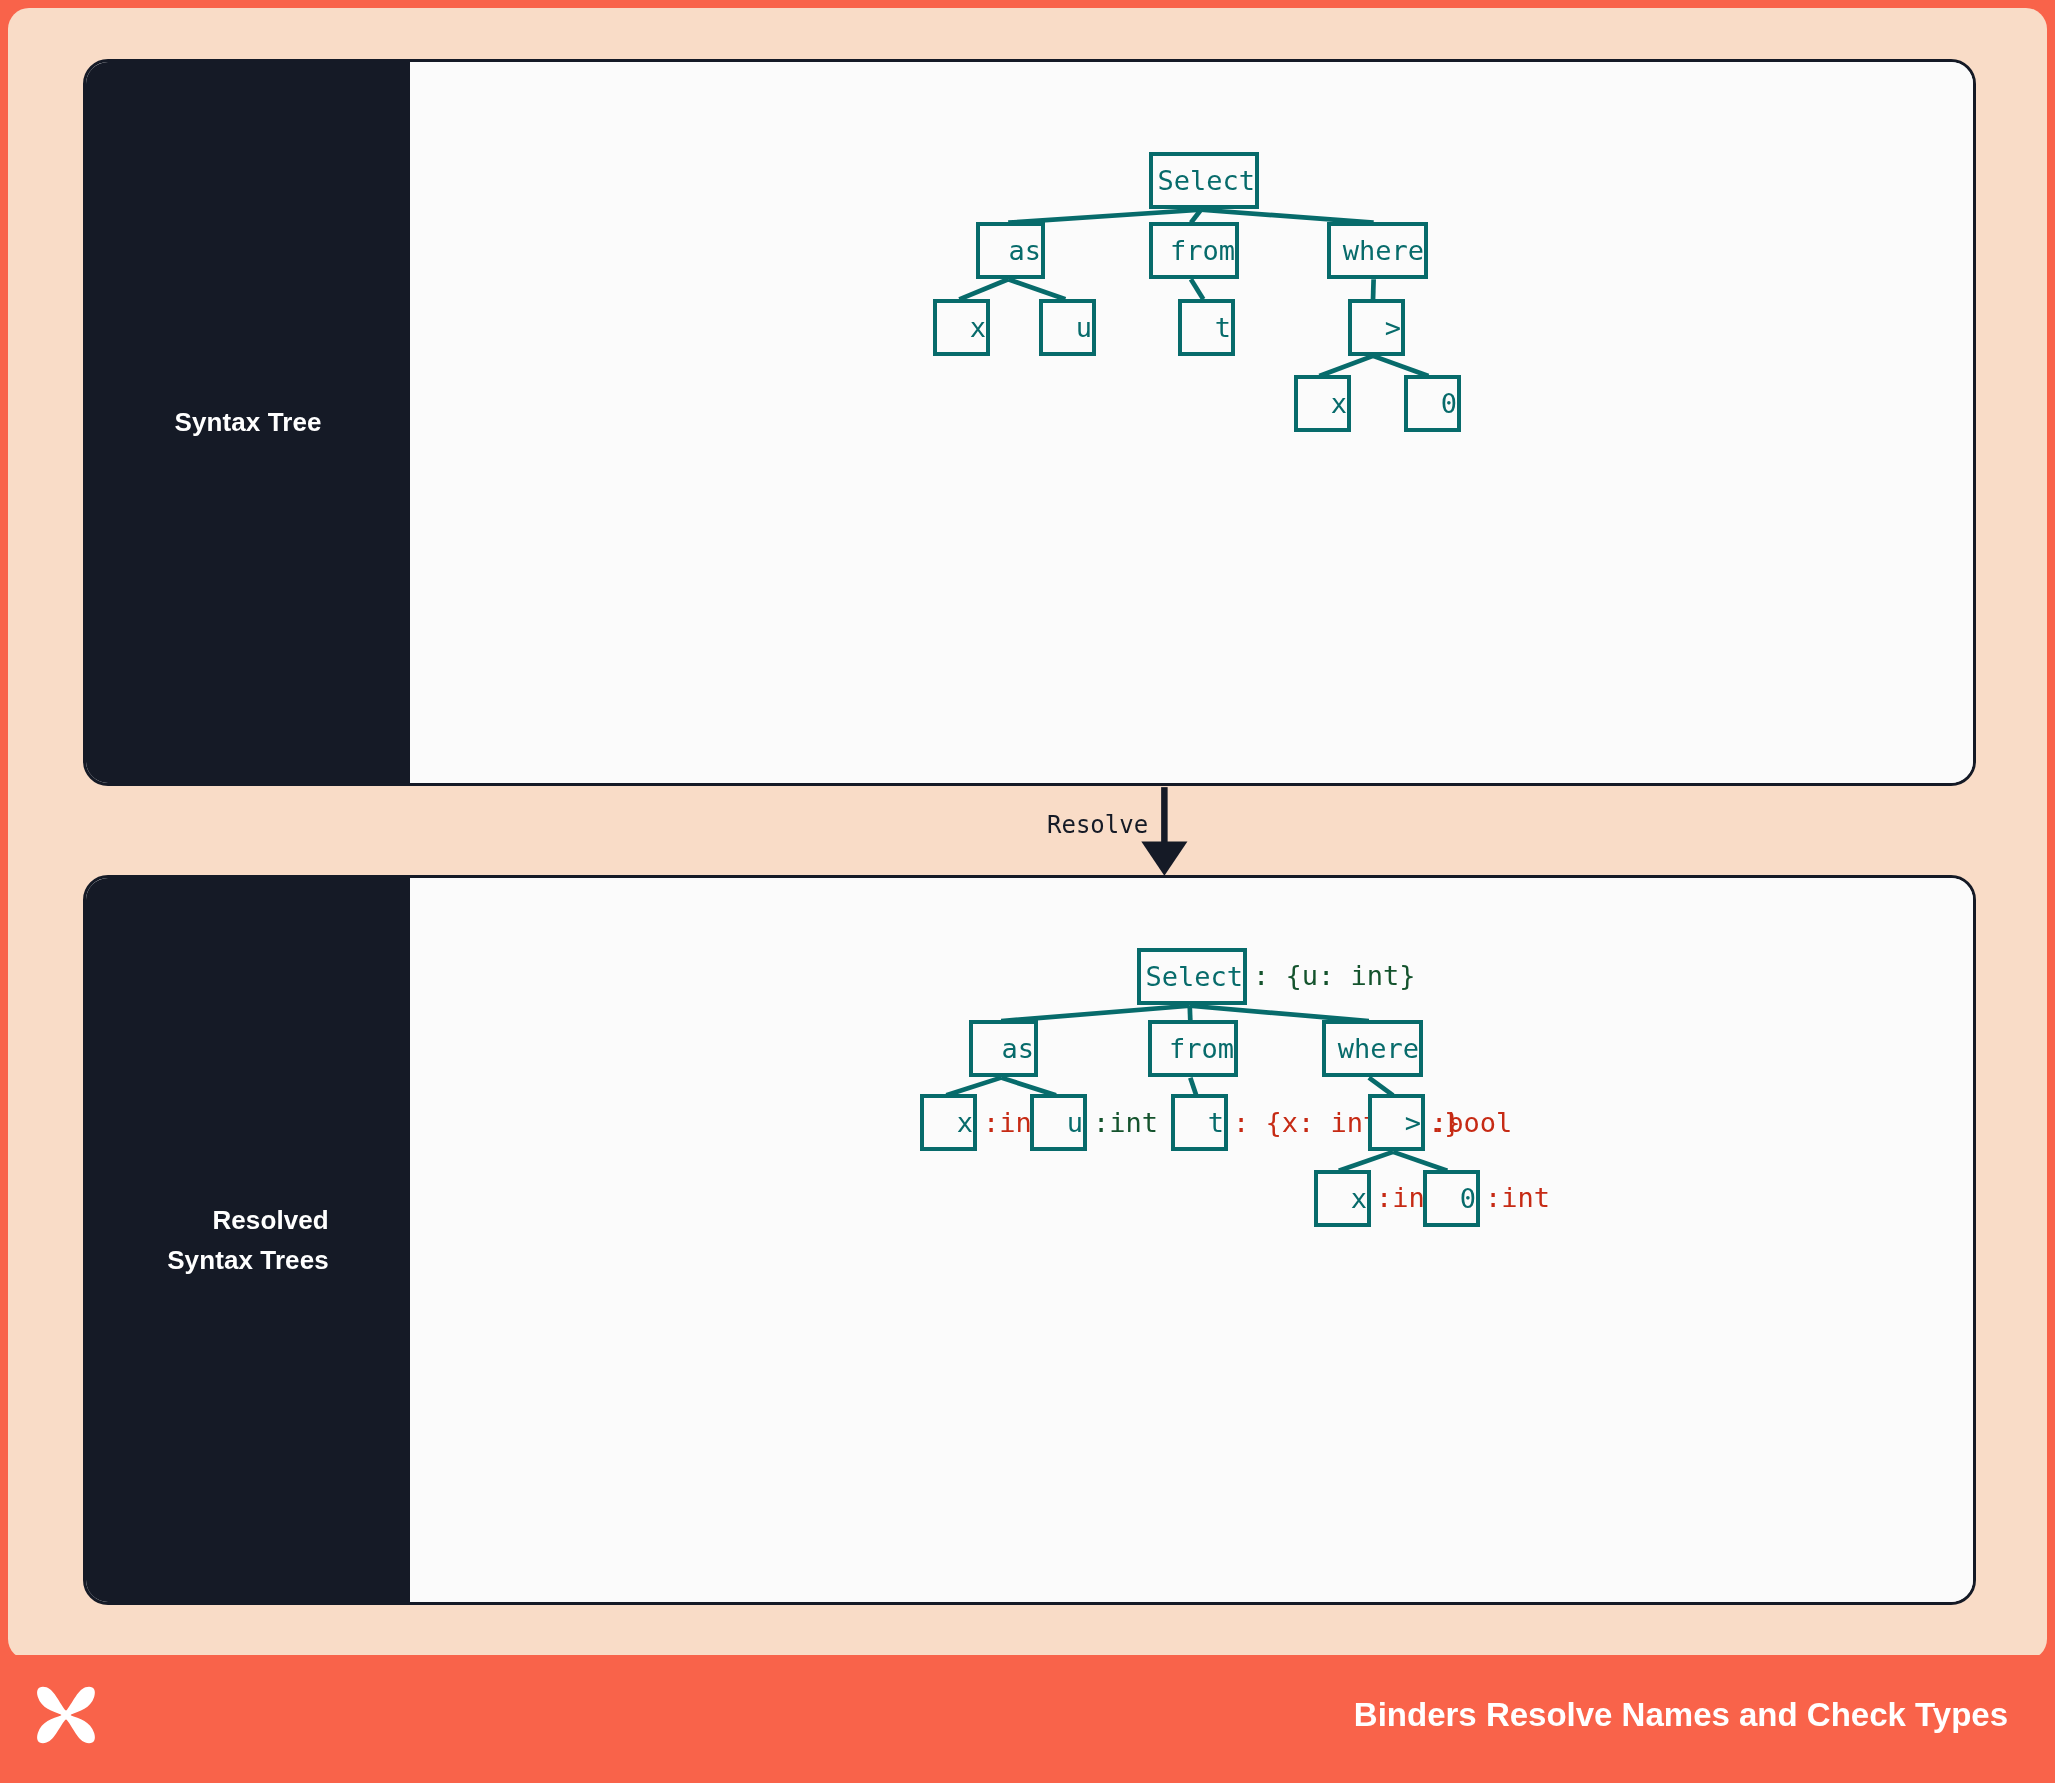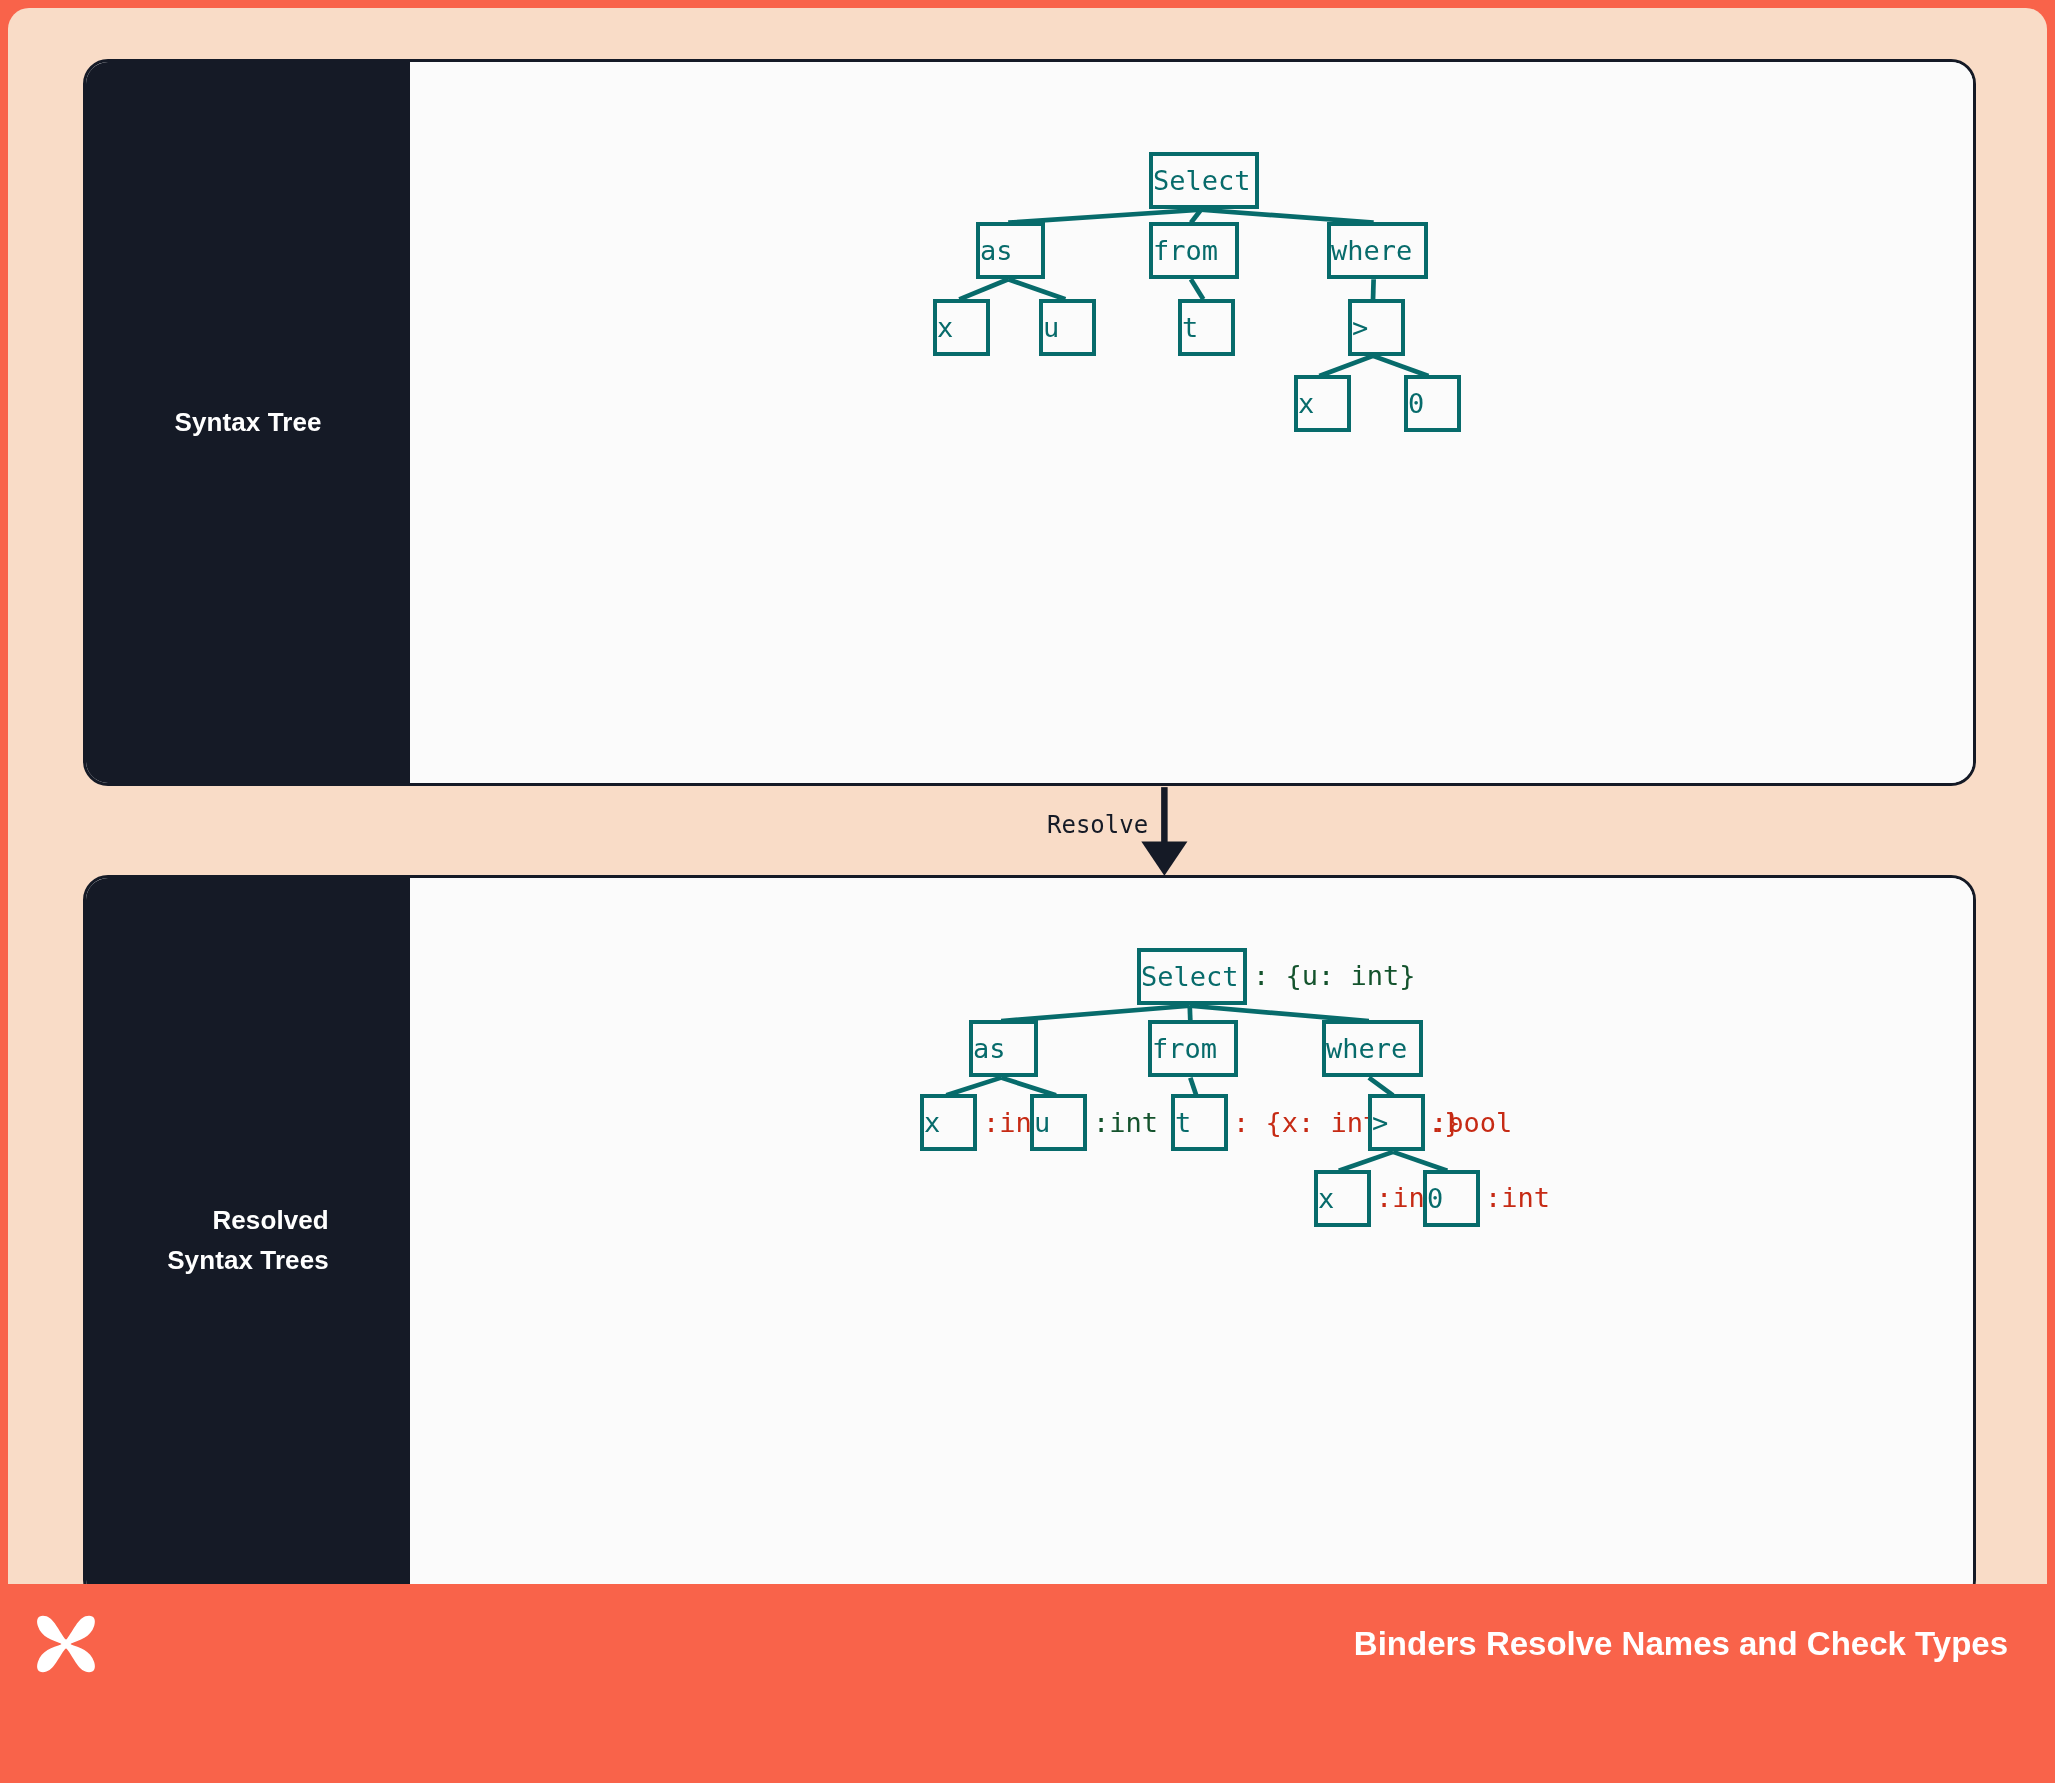--- a/index.html
+++ b/index.html
@@ -72,21 +72,21 @@
     display: block;
   }
 
   
   .node {
     position: absolute;
     border: 4.7px solid #076B6B;
     background: #FBFBFB;
     display: flex;
     align-items: center;
-    justify-content: flex-start;
+    justify-content: flex-end;
     color: #076B6B;
     font-family: "DejaVu Sans Mono", "Liberation Mono", monospace;
     font-size: 27px;
     line-height: 1;
   }
 
   .type-ann {
     position: absolute;
     font-family: "DejaVu Sans Mono", "Liberation Mono", monospace;
     font-size: 27px;
@@ -111,21 +111,21 @@
     font-family: "DejaVu Sans Mono", "Liberation Mono", monospace;
     font-size: 24px;
     color: #151A26;
     white-space: pre;
   }
 
   
   #footer {
     position: absolute;
     left: 0;
-    top: 1584px;
+    top: 1655px;
     width: 2056px;
     height: 121px;
     background: #F9634A;
     display: flex;
     align-items: center;
   }
   #logo-mark {
     position: absolute;
     left: 34px;
     top: 28px;

